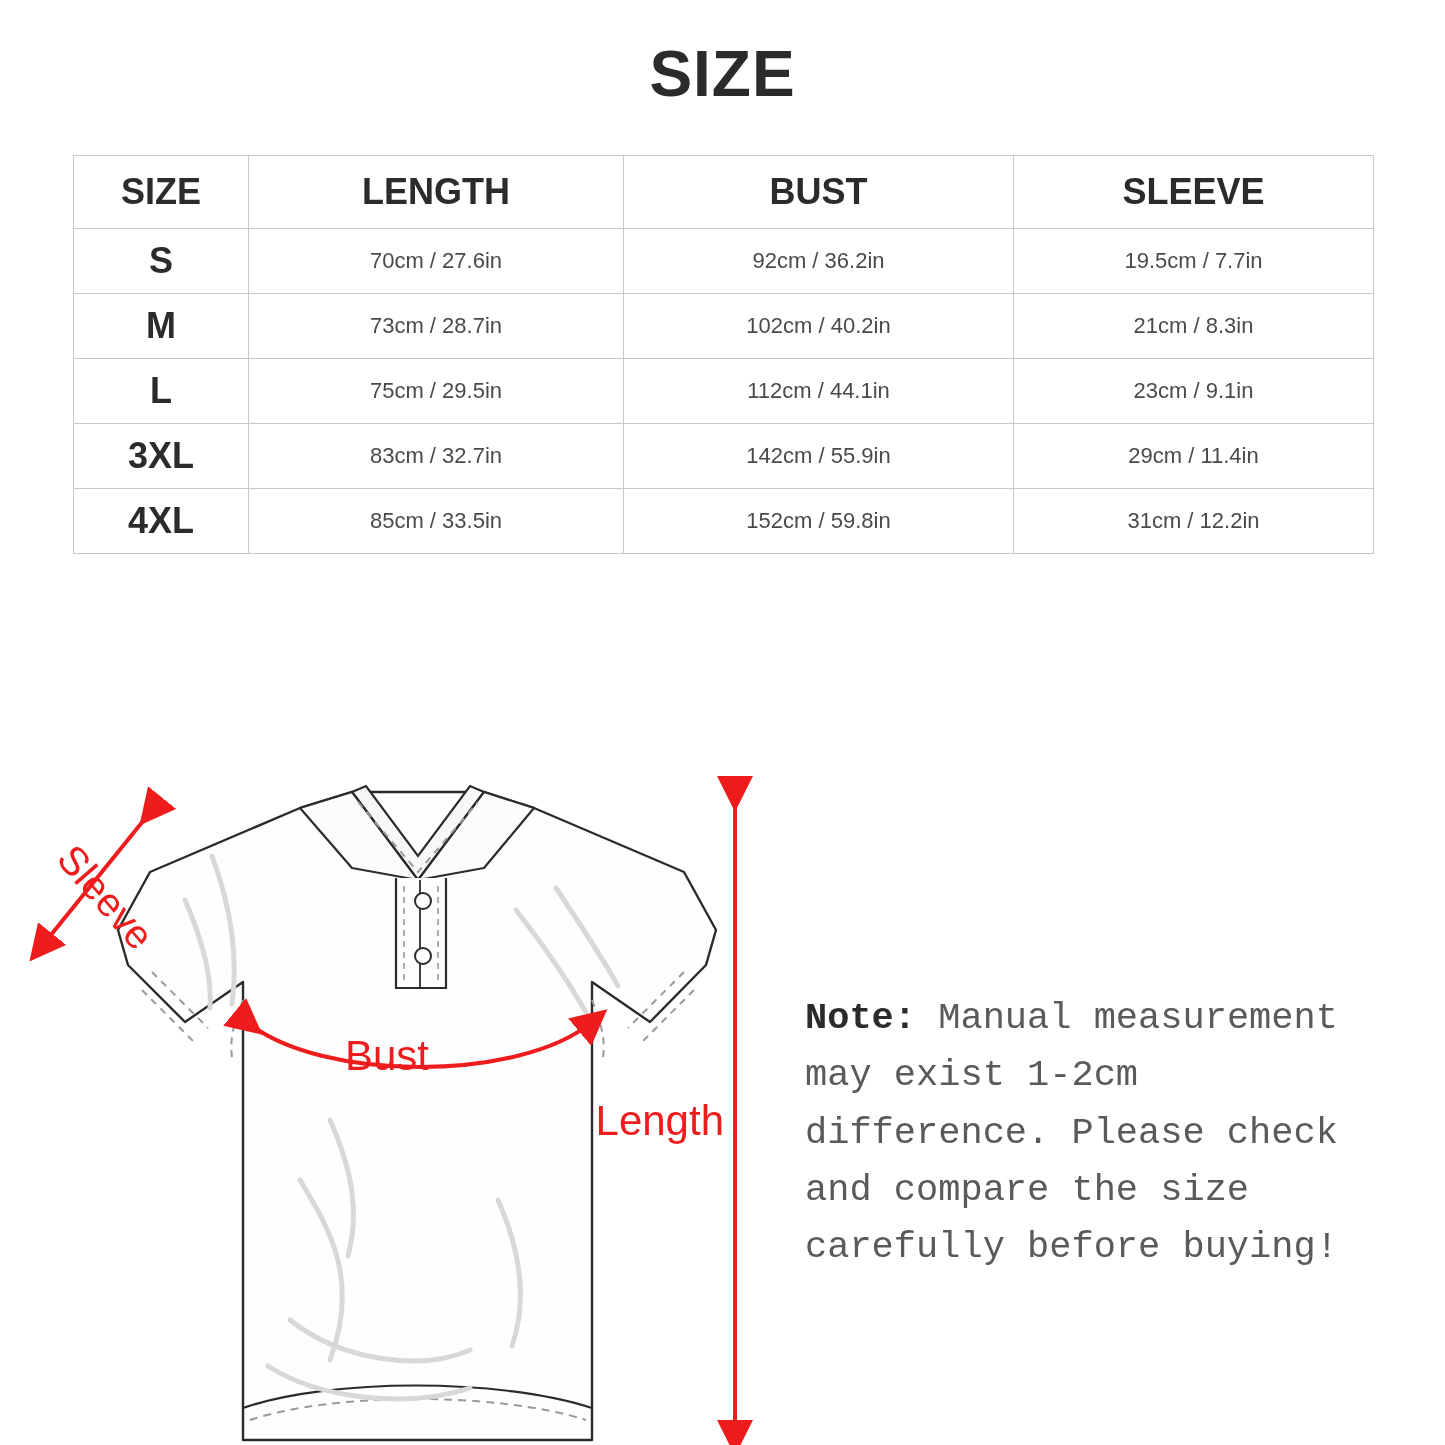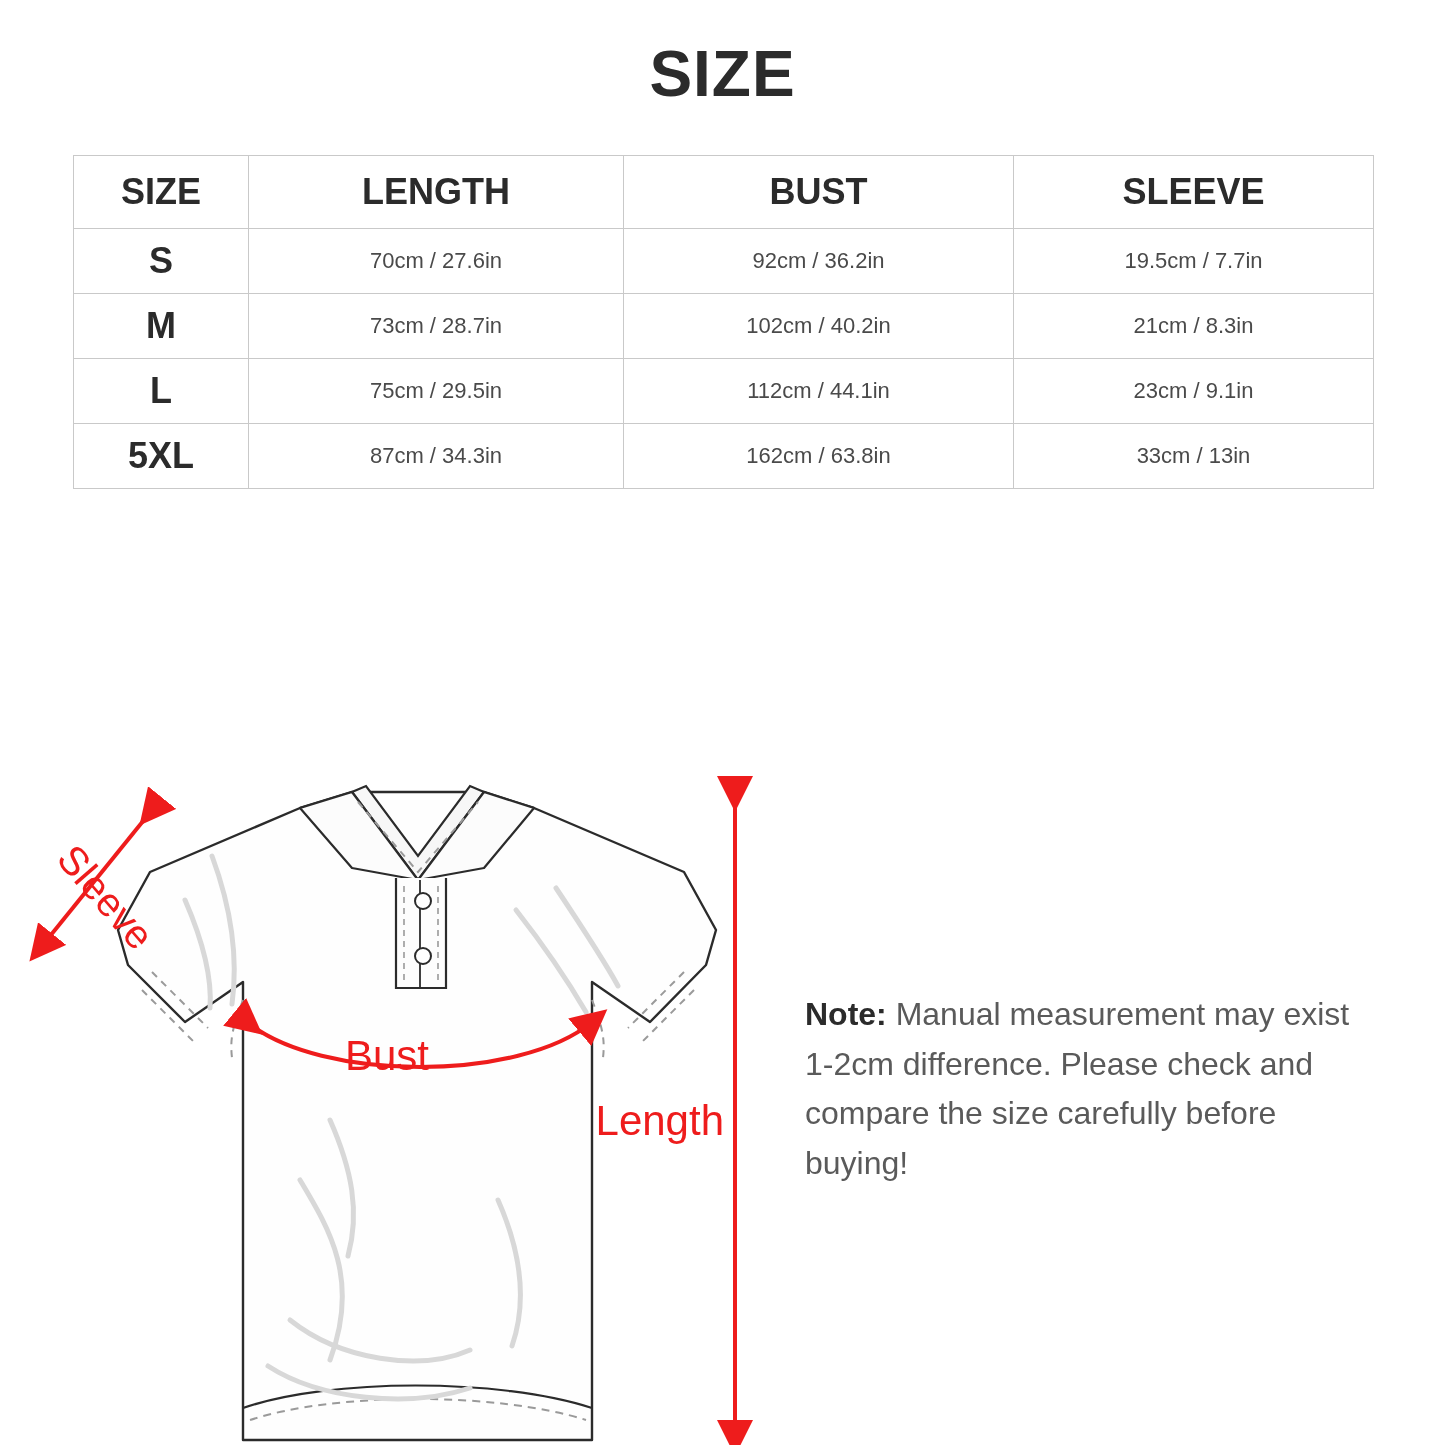--- a/index.html
+++ b/index.html
@@ -66,23 +66,24 @@
     left: 0;
     top: 760px;
     width: 1445px;
     height: 685px;
   }
   #note {
     position: absolute;
     left: 805px;
     top: 990px;
     width: 575px;
-    font-size: 32px;
+    font-size: 37px;
     line-height: 1.55;
     color: #5a5a5a;
+    font-family: Liberation Mono, monospace;
   }
   #note b {
     color: #2b2b2b;
     font-weight: bold;
   }
   .red-label {
     fill: #ee1c1c;
     font-family: "Liberation Sans", sans-serif;
   }
 </style>
@@ -120,24 +121,30 @@
         <td>102cm / 40.2in</td>
         <td>21cm / 8.3in</td>
       </tr>
       <tr>
         <td class="size-col">L</td>
         <td>75cm / 29.5in</td>
         <td>112cm / 44.1in</td>
         <td>23cm / 9.1in</td>
       </tr>
       <tr>
-        <td class="size-col">5XL</td>
-        <td>87cm / 34.3in</td>
-        <td>162cm / 63.8in</td>
-        <td>33cm / 13in</td>
+        <td class="size-col">3XL</td>
+        <td>83cm / 32.7in</td>
+        <td>142cm / 55.9in</td>
+        <td>29cm / 11.4in</td>
+      </tr>
+      <tr>
+        <td class="size-col">4XL</td>
+        <td>85cm / 33.5in</td>
+        <td>152cm / 59.8in</td>
+        <td>31cm / 12.2in</td>
       </tr>
     </tbody>
   </table>
 </div>
 
 <svg id="illustration" viewBox="0 0 1445 685">
 
   <g>
     <path d="M352 32 L300 48 L150 112 L118 170 L128 205 L185 262 L243 222 L243 680 L592 680 L592 222 L650 262 L706 205 L716 170 L684 112 L534 48 L484 32 Z" fill="#fefefe" stroke="#2b2b2b" stroke-width="2.4" stroke-linejoin="round"></path>
 

